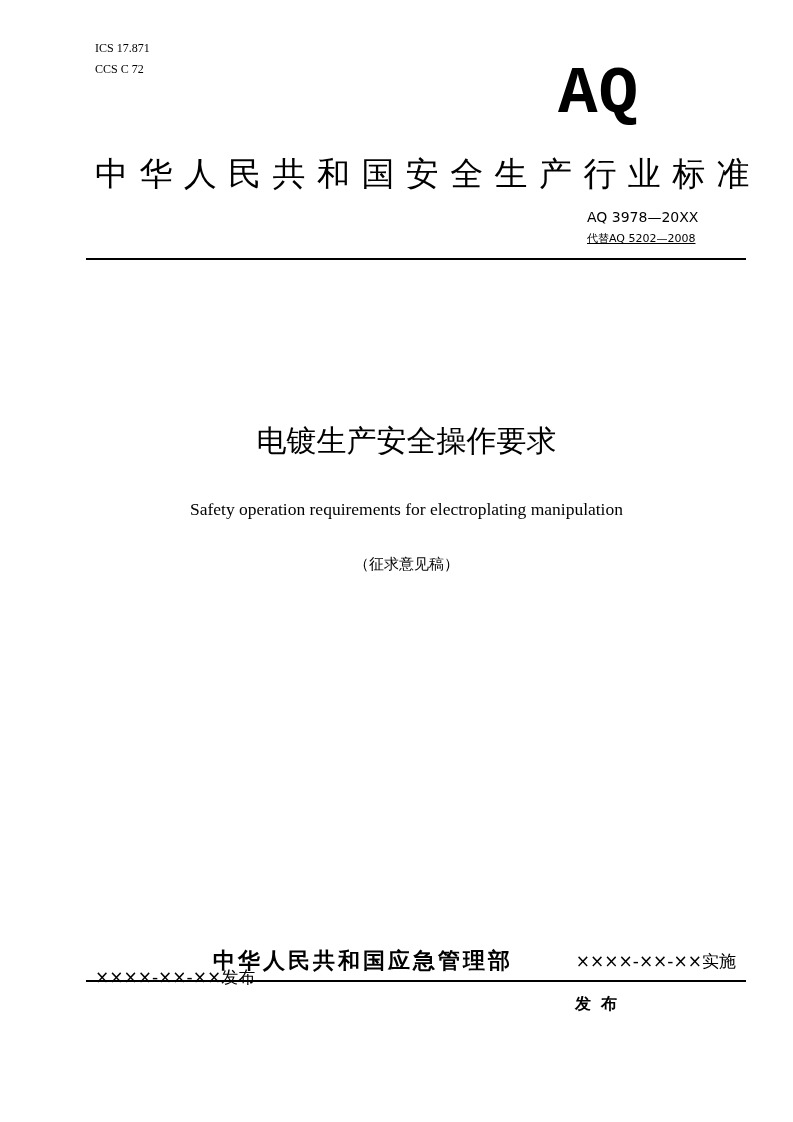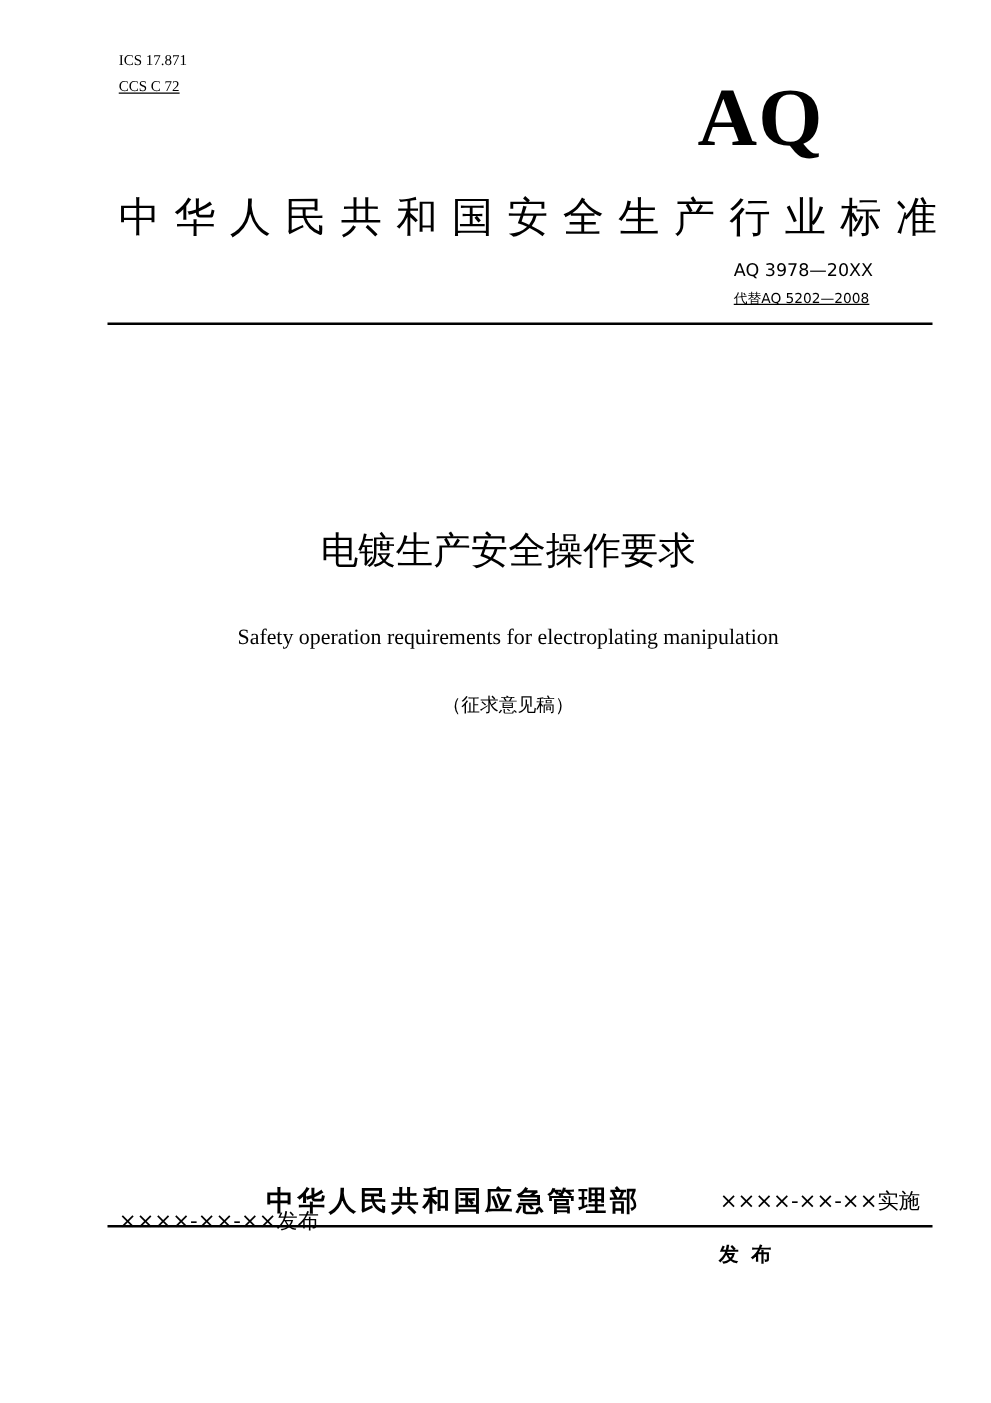--- a/index.html
+++ b/index.html
@@ -22,25 +22,24 @@
       font-size: 12px;
       line-height: 16px;
       white-space: nowrap;
     }
     .ccs {
       left: 95px; top: 61px;
       font-family: "Liberation Serif", serif;
       font-size: 12px;
       line-height: 16px;
       white-space: nowrap;
-      text-decoration: underline;
     }
     .logo {
       left: 558px; top: 62px;
-      font-family: Liberation Serif, serif;
+      font-family: Liberation Mono, monospace;
       font-weight: bold;
       font-size: 66px;
       line-height: 66px;
       letter-spacing: 1px;
       white-space: nowrap;
     }
     .std-title {
       left: 95px; top: 152px;
       width: 650px;
       font-family: "DejaVu Sans", sans-serif;

